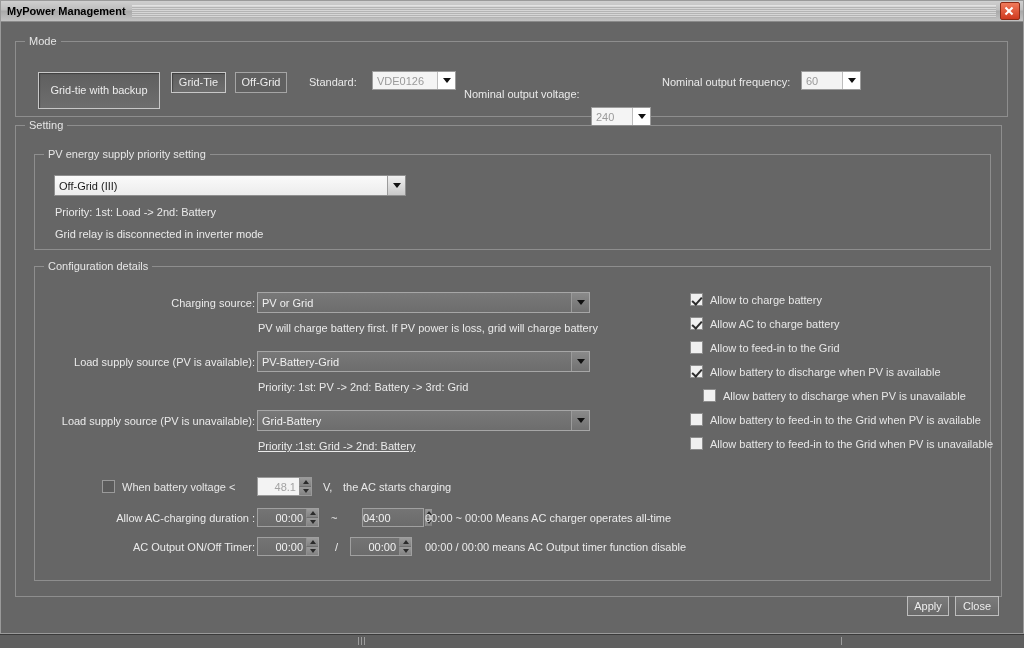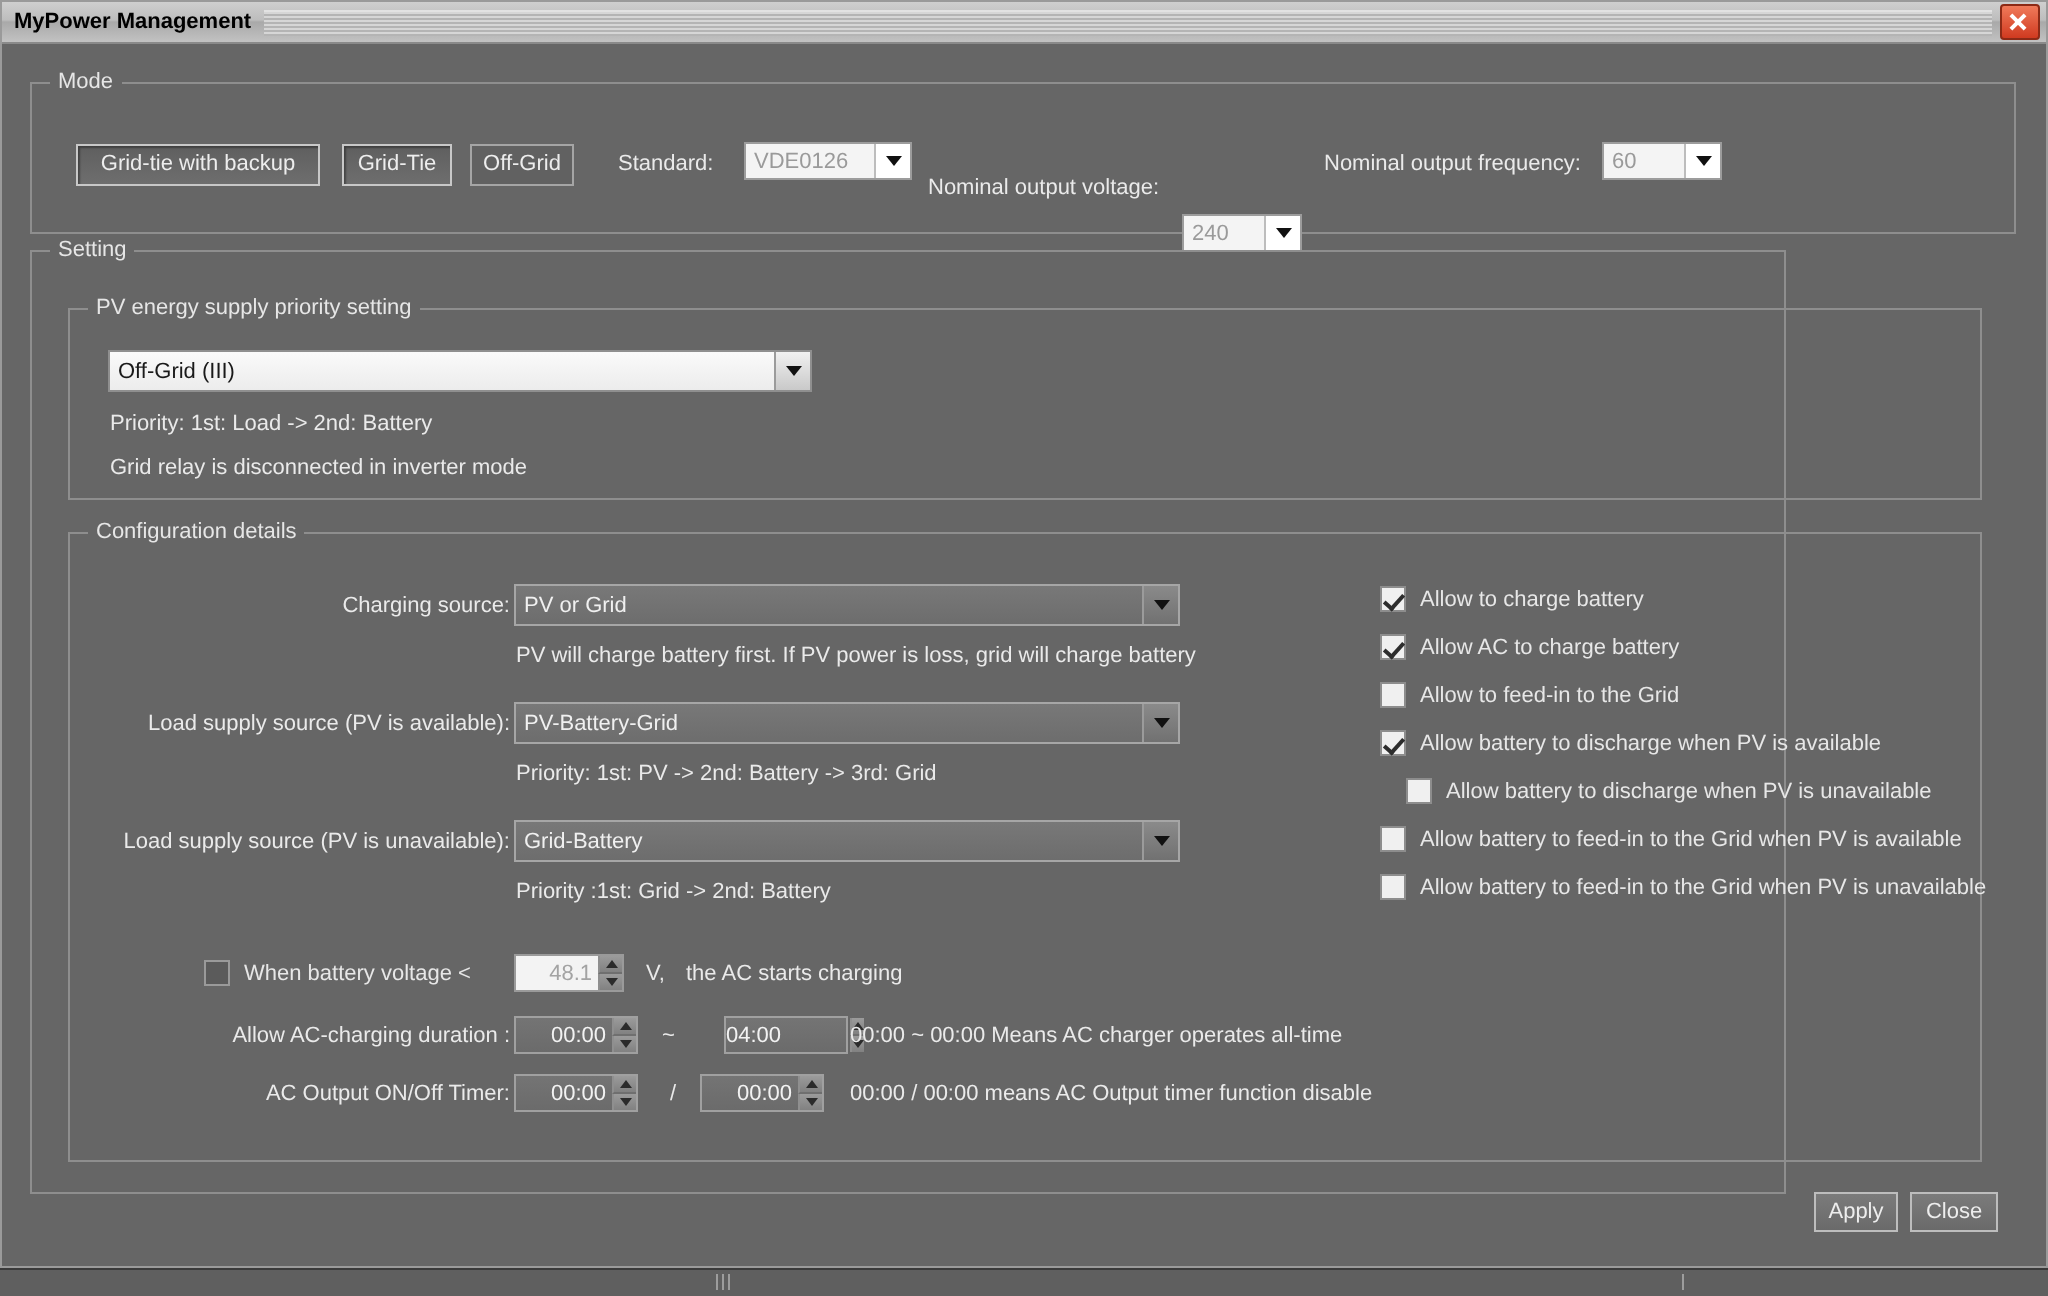--- a/index.html
+++ b/index.html
@@ -299,21 +299,21 @@
     <span id="title-text">MyPower Management</span>
     <div id="title-fill"></div>
     <div id="close-button"></div>
   </div>
 
   <div id="client">
 
     <div class="group" style="left:8px; top:14px; width:993px; height:76px;">
       <span class="legend">Mode</span>
 
-      <div class="btn pressed" style="left:22px; top:30px; width:122px; height:21px;">
+      <div class="btn pressed" style="left:22px; top:30px; width:122px; height:37px;">
         <span>Grid-tie with backup</span>
       </div>
       <div class="btn pressed" style="left:155px; top:30px; width:55px; height:21px;">
         <span>Grid-Tie</span>
       </div>
       <div class="btn dark" style="left:219px; top:30px; width:52px; height:21px;text-align:center;">
         <span>Off-Grid</span>
       </div>
 
       <span class="lbl" style="left:293px; top:34px;">Standard:</span>
@@ -334,21 +334,21 @@
 
       <span class="lbl" style="left:646px; top:34px;">Nominal output frequency:</span>
       <div class="combo pale" style="left:785px; top:29px; width:60px;">
         <span class="cval">60</span>
         <span class="carrow">
             <i></i>
           </span>
       </div>
     </div>
 
-    <div class="group" style="left:8px; top:98px; width:878px; height:472px;">
+    <div class="group" style="left:8px; top:98px; width:987px; height:472px;">
       <span class="legend">Setting</span>
 
       <div class="group" style="left:18px; top:28px; width:957px; height:96px;">
         <span class="legend">PV energy supply priority setting</span>
 
         <div class="combo light" style="left:19px; top:20px; width:352px; height:21px;">
           <span class="cval">Off-Grid (III)</span>
           <span class="carrow">
               <i></i>
             </span>
@@ -379,21 +379,21 @@
         </div>
         <span class="lbl" style="left:223px; top:114px;">Priority: 1st: PV -&gt; 2nd: Battery -&gt; 3rd: Grid</span>
 
         <span class="lbl right" style="left:0px; top:148px; width:220px;">Load supply source (PV is unavailable):</span>
         <div class="combo grey" style="left:222px; top:143px; width:333px; height:21px;">
           <span class="cval">Grid-Battery</span>
           <span class="carrow">
               <i></i>
             </span>
         </div>
-        <span class="lbl" style="left:223px; top:173px;">Priority :1st: Grid -&gt; 2nd: Battery</span>
+        <span class="lbl" style="left:223px; top:173px;text-decoration:underline;">Priority :1st: Grid -&gt; 2nd: Battery</span>
 
         <div class="cb-row" style="left:655px; top:26px;">
           <span class="cb-box checked"></span>
           <span class="cb-label">Allow to charge battery</span>
         </div>
         <div class="cb-row" style="left:655px; top:50px;">
           <span class="cb-box checked"></span>
           <span class="cb-label">Allow AC to charge battery</span>
         </div>
         <div class="cb-row" style="left:655px; top:74px;">

